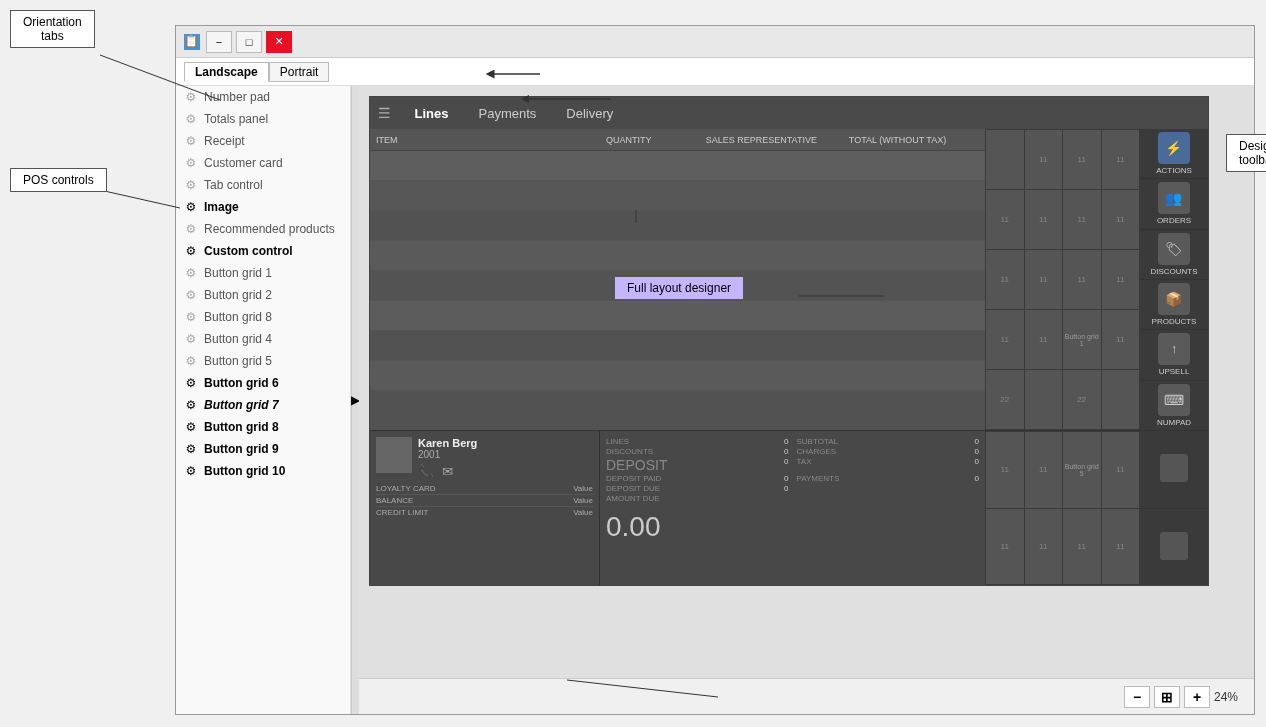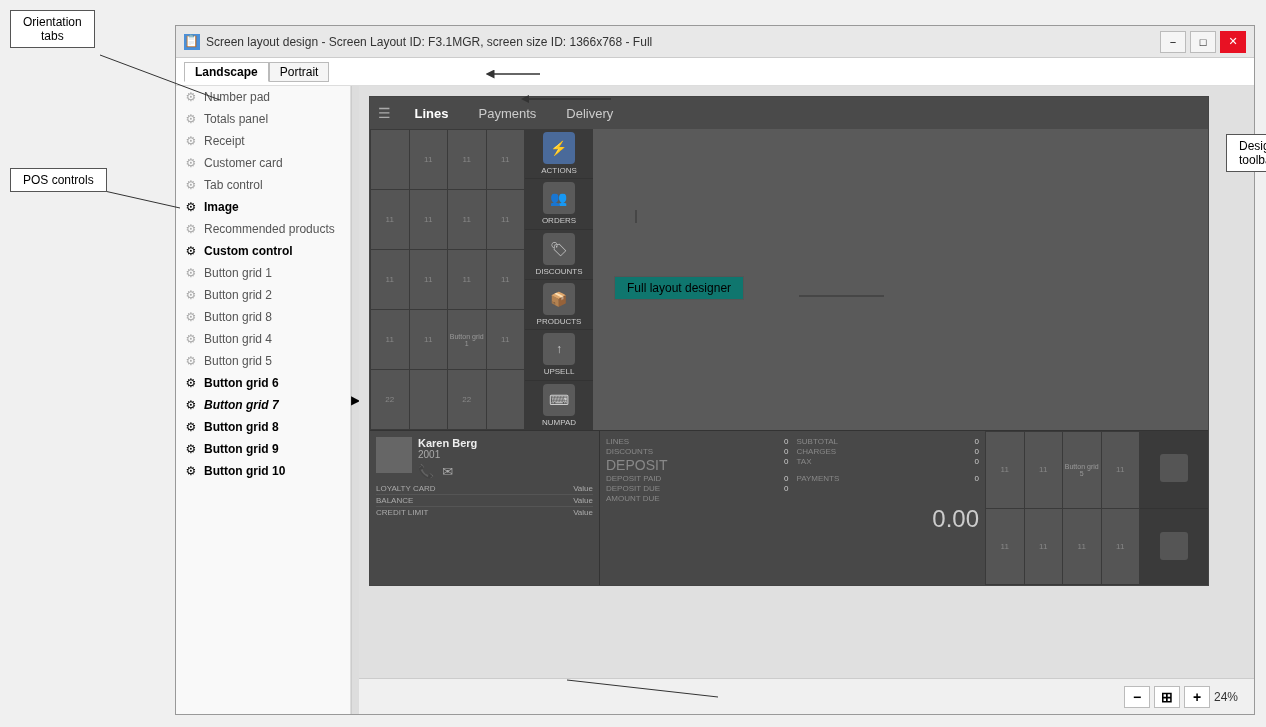--- a/index.html
+++ b/index.html
@@ -316,21 +316,20 @@
 </svg>
 
 <div class="pos-controls-callout">
   <span>POS controls</span>
 </div>
 
 <div class="app-window">
 
   <div class="title-bar">
     <div class="title-bar-icon">📋</div>
-    <span class="title-bar-text">Screen layout design - Screen Layout ID: F3.1MGR, screen size ID: 1366x768 - Full</span>
     <div class="title-bar-controls">
       <button class="title-btn">−</button>
       <button class="title-btn">□</button>
       <button class="title-btn close">✕</button>
     </div>
   </div>
 
 
   <div style="position:absolute;left:430px;top:50px;z-index:300;">
     <div class="toolbar-callout">
@@ -423,41 +422,62 @@
         <span class="gear-icon gear-active">⚙</span>
         <span style="font-weight:bold;">Button grid 10</span>
       </div>
     </div>
 
     <div class="sidebar-collapse">▶</div>
 
     <div class="designer-area">
 
       <div style="position:absolute;left:255px;top:190px;z-index:200;">
-        <div style="background:#0f766e;border:1px solid #555;padding:4px 12px;font-size:12px;">
+        <div style="background:#c4b5fd;border:1px solid #555;padding:4px 12px;font-size:12px;">
           <span>Full layout designer</span>
         </div>
         <svg style="position:absolute;left:185px;top:10px;width:90px;height:30px;" xmlns="http://www.w3.org/2000/svg">
           <line x1="0" y1="10" x2="85" y2="10" stroke="#333" stroke-width="1"></line>
         </svg>
       </div>
 
       <div class="canvas-wrapper">
         <div class="pos-canvas">
           <div class="canvas-inner">
 
             <div class="pos-tabs">
               <span class="hamburger">☰</span>
               <span class="pos-tab active">Lines</span>
               <span class="pos-tab">Payments</span>
               <span class="pos-tab">Delivery</span>
             </div>
 
             <div class="canvas-main-row">
 
+              <div class="canvas-lines-section">
+
+                <div style="display:flex;background:#555;height:22px;font-size:9px;color:#ccc;align-items:center;border-bottom:1px solid #444;">
+                  <div style="flex:2.5;padding:0 6px;border-right:1px solid #555;">ITEM</div>
+                  <div style="flex:1;padding:0 6px;border-right:1px solid #555;">QUANTITY</div>
+                  <div style="flex:1.5;padding:0 6px;border-right:1px solid #555;">SALES REPRESENTATIVE</div>
+                  <div style="flex:1.5;padding:0 6px;">TOTAL (WITHOUT TAX)</div>
+                </div>
+
+                <div style="flex:1;display:flex;flex-direction:column;">
+                  <div style="height:30px;background:#5e5e5e;border-bottom:1px solid #555;"></div>
+                  <div style="height:30px;background:#575757;border-bottom:1px solid #555;"></div>
+                  <div style="height:30px;background:#525252;border-bottom:1px solid #555;"></div>
+                  <div style="height:30px;background:#5a5a5a;border-bottom:1px solid #555;"></div>
+                  <div style="height:30px;background:#535353;border-bottom:1px solid #555;"></div>
+                  <div style="height:30px;background:#5c5c5c;border-bottom:1px solid #555;"></div>
+                  <div style="height:30px;background:#525252;border-bottom:1px solid #555;"></div>
+                  <div style="height:30px;background:#5a5a5a;border-bottom:1px solid #555;"></div>
+                  <div style="flex:1;background:#525252;"></div>
+                </div>
+              </div>
 
               <div style="width:155px;background:#3a3a3a;display:grid;grid-template-columns:repeat(4,1fr);grid-template-rows:repeat(5,1fr);gap:1px;padding:1px;">
                 <div style="background:#555;display:flex;align-items:center;justify-content:center;font-size:8px;color:#888;"></div>
                 <div style="background:#555;display:flex;align-items:center;justify-content:center;font-size:8px;color:#888;">11</div>
                 <div style="background:#555;display:flex;align-items:center;justify-content:center;font-size:8px;color:#888;">11</div>
                 <div style="background:#555;display:flex;align-items:center;justify-content:center;font-size:8px;color:#888;">11</div>
                 <div style="background:#555;display:flex;align-items:center;justify-content:center;font-size:8px;color:#888;">11</div>
                 <div style="background:#555;display:flex;align-items:center;justify-content:center;font-size:8px;color:#888;">11</div>
                 <div style="background:#555;display:flex;align-items:center;justify-content:center;font-size:8px;color:#888;">11</div>
                 <div style="background:#555;display:flex;align-items:center;justify-content:center;font-size:8px;color:#888;">11</div>
@@ -550,21 +570,21 @@
                   <div style="font-size:8px;color:#ccc;text-align:right;">0</div>
                   <div style="font-size:8px;color:#888;">PAYMENTS</div>
                   <div style="font-size:8px;color:#ccc;text-align:right;">0</div>
                   <div style="font-size:8px;color:#888;">DEPOSIT DUE</div>
                   <div style="font-size:8px;color:#ccc;text-align:right;">0</div>
                   <div></div>
                     <div></div>
                   <div style="font-size:8px;color:#888;">AMOUNT DUE</div>
                   <div></div>
                 </div>
-                <div style="font-size:24px;color:#ccc;text-align:right;margin-top:2px;">0.00</div>
+                <div style="font-size:28px;color:#ccc;margin-top:8px;">0.00</div>
               </div>
 
               <div style="width:155px;background:#3a3a3a;display:grid;grid-template-columns:repeat(4,1fr);grid-template-rows:repeat(2,1fr);gap:1px;padding:1px;">
                 <div style="background:#555;display:flex;align-items:center;justify-content:center;font-size:8px;color:#888;">11</div>
                 <div style="background:#555;display:flex;align-items:center;justify-content:center;font-size:8px;color:#888;">11</div>
                 <div style="background:#555;display:flex;align-items:center;justify-content:center;font-size:7px;color:#999;text-align:center;">Button grid 5</div>
                 <div style="background:#555;display:flex;align-items:center;justify-content:center;font-size:8px;color:#888;">11</div>
                 <div style="background:#555;display:flex;align-items:center;justify-content:center;font-size:8px;color:#888;">11</div>
                 <div style="background:#555;display:flex;align-items:center;justify-content:center;font-size:8px;color:#888;">11</div>
                 <div style="background:#555;display:flex;align-items:center;justify-content:center;font-size:8px;color:#888;">11</div>

